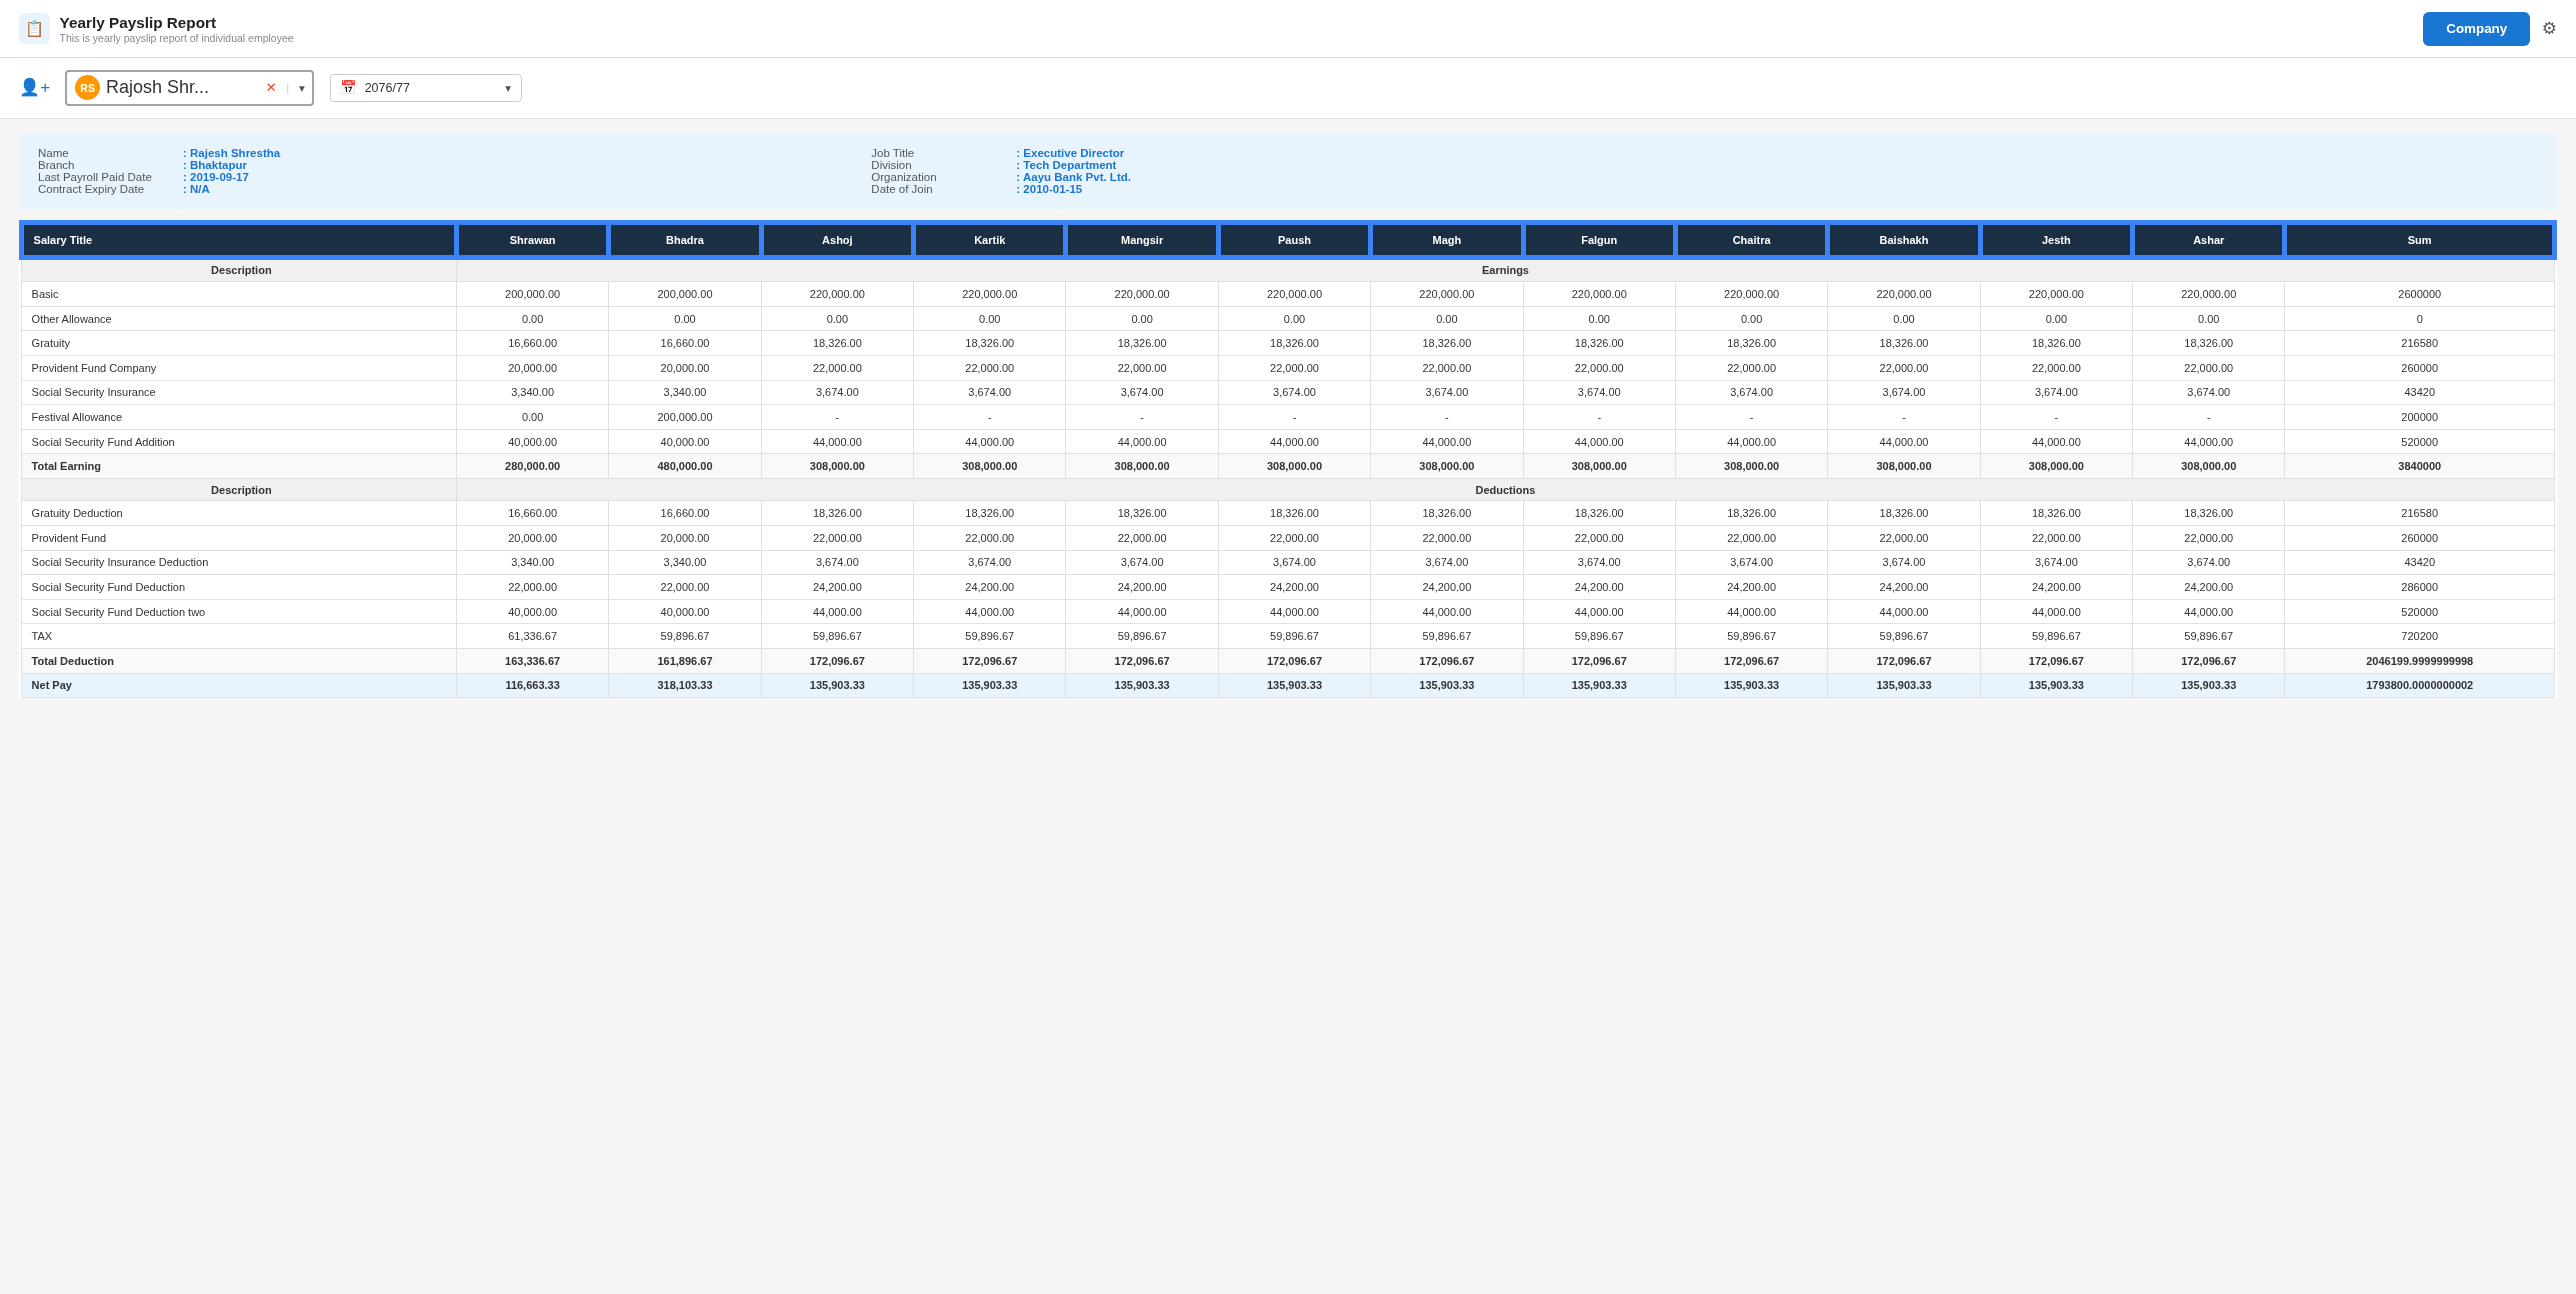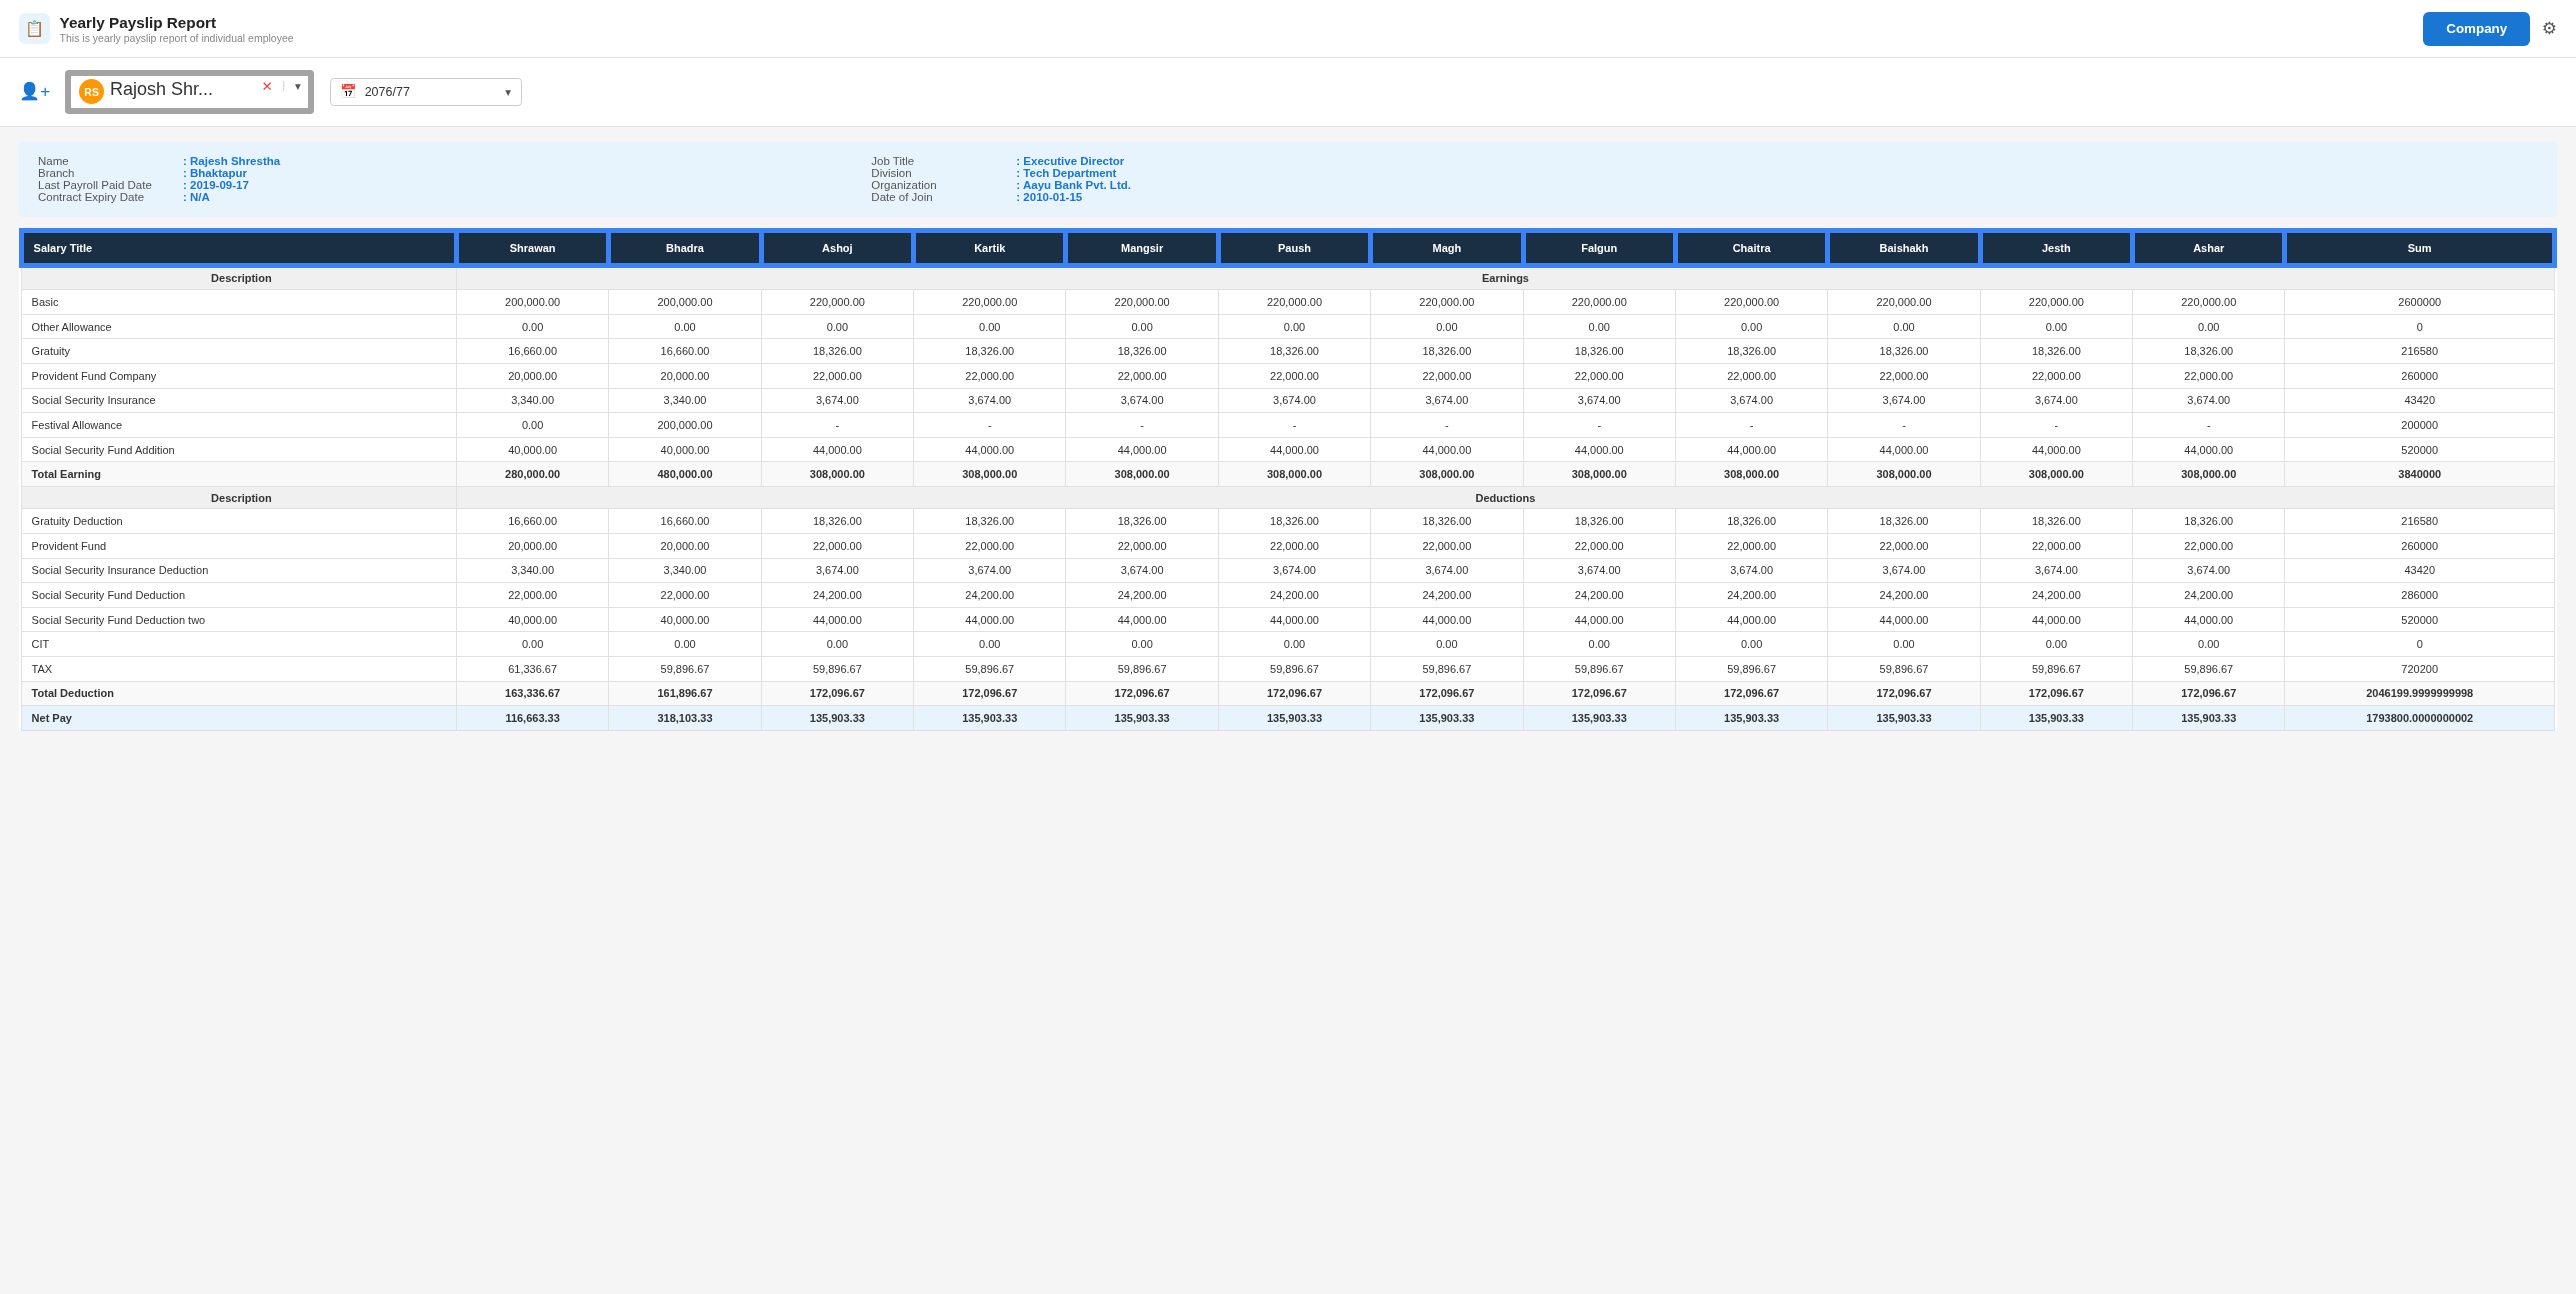--- a/index.html
+++ b/index.html
@@ -31,22 +31,22 @@
     .toolbar {
       background: #fff;
       padding: 11.5px 19px;
       display: flex;
       align-items: center;
       gap: 15.3px;
       border-bottom: 1px solid #e0e0e0;
     }
     .add-user-icon { font-size: 17px; color: #1976d2; cursor: pointer; }
     .employee-chip {
-      display: flex; gap: 5.8px;
-      border: 6px solid #a3a3a3; border-radius: 3.8px;
+      display: flex; align-items: center; gap: 5.8px;
+      border: 2px solid #a3a3a3; border-radius: 3.8px;
       padding: 3.8px 7.7px; background: #fff; min-width: 249px;
     }
     .avatar {
       width: 25px; height: 25px; border-radius: 50%;
       background: #ff9800; display: flex; align-items: center;
       justify-content: center; color: #fff; font-size: 10.5px; font-weight: bold;
     }
     .chip-name { font-size: 18px; color: #333; flex: 1; }
     .chip-close { color: #f44336; cursor: pointer; font-size: 13.4px; }
     .chip-dropdown { color: #555; cursor: pointer; font-size: 11.5px; }
@@ -397,36 +397,20 @@
           <td>44,000.00</td>
           <td>44,000.00</td>
           <td>44,000.00</td>
           <td>44,000.00</td>
           <td>44,000.00</td>
           <td>44,000.00</td>
           <td>44,000.00</td>
           <td>520000</td>
         </tr>
         <tr>
-          <td>CIT</td>
-          <td>0.00</td>
-          <td>0.00</td>
-          <td>0.00</td>
-          <td>0.00</td>
-          <td>0.00</td>
-          <td>0.00</td>
-          <td>0.00</td>
-          <td>0.00</td>
-          <td>0.00</td>
-          <td>0.00</td>
-          <td>0.00</td>
-          <td>0.00</td>
-          <td>0</td>
-        </tr>
-        <tr>
           <td>TAX</td>
           <td>61,336.67</td>
           <td>59,896.67</td>
           <td>59,896.67</td>
           <td>59,896.67</td>
           <td>59,896.67</td>
           <td>59,896.67</td>
           <td>59,896.67</td>
           <td>59,896.67</td>
           <td>59,896.67</td>

